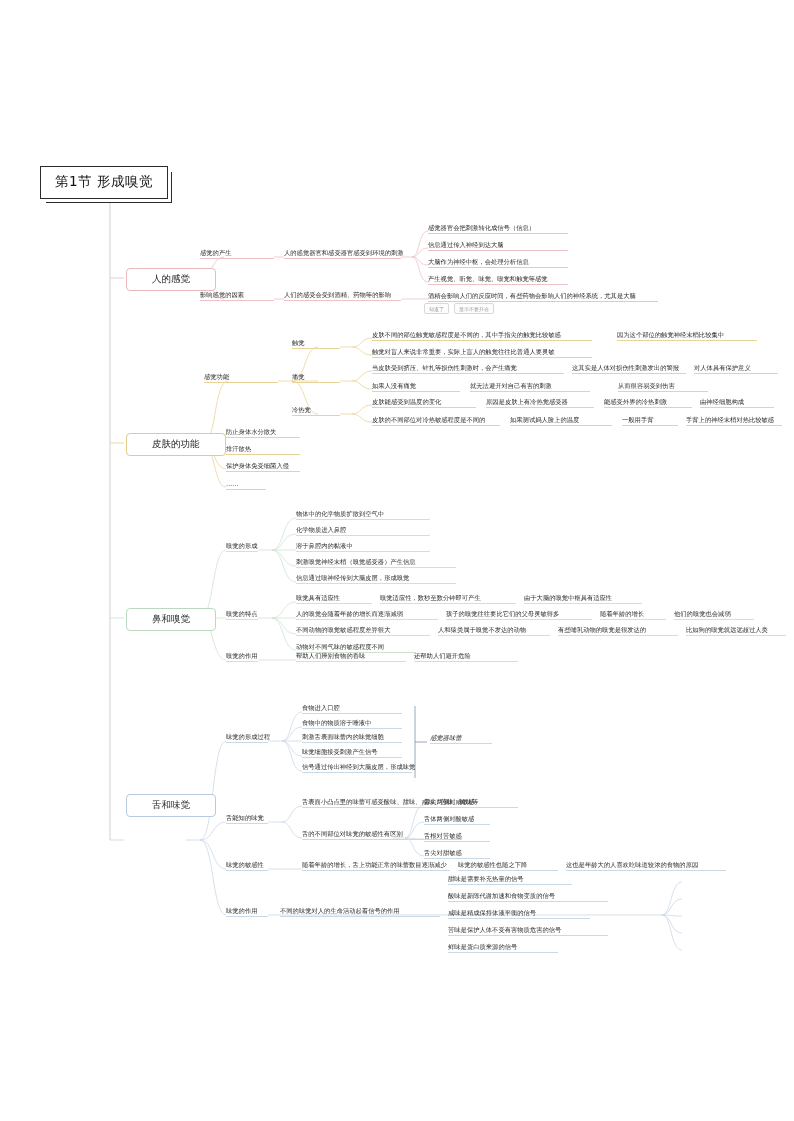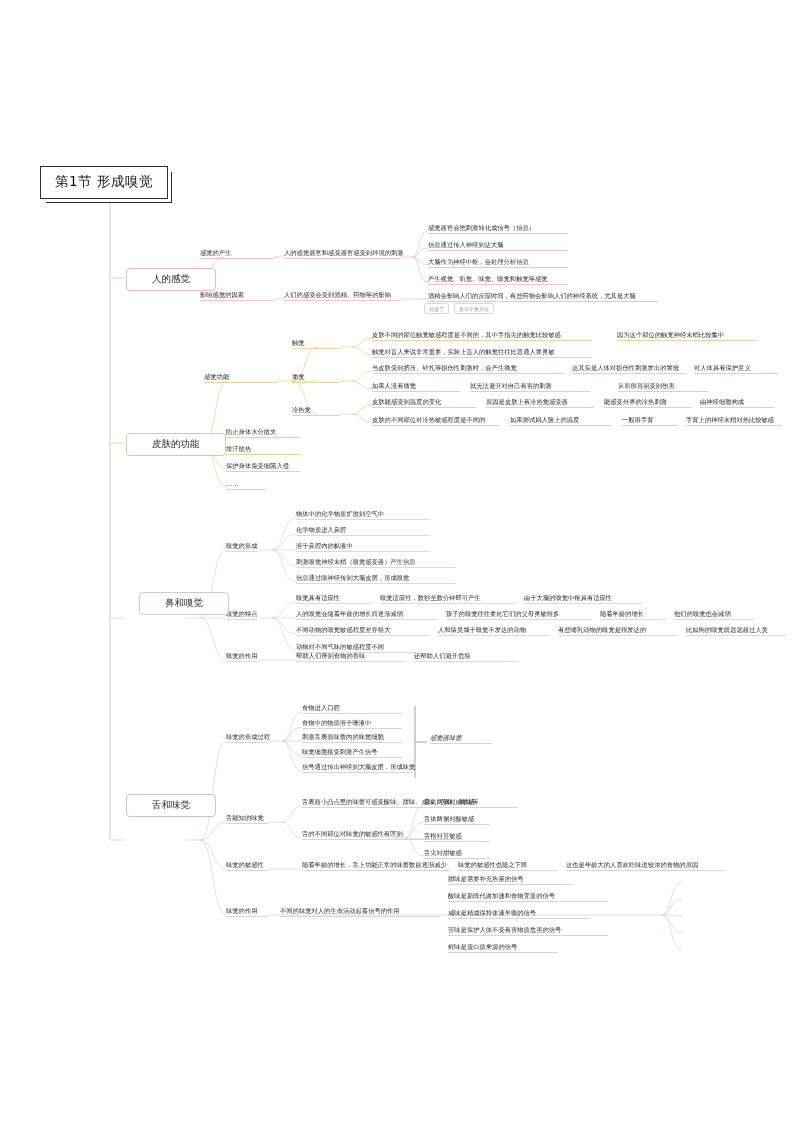--- a/index.html
+++ b/index.html
@@ -142,21 +142,21 @@
     <path d="M662 915 C672 915 670 899 682 899" stroke="#cbd8e6" stroke-width="0.8" fill="none"></path>
     <path d="M662 915 C672 915 670 916 682 916" stroke="#cbd8e6" stroke-width="0.8" fill="none"></path>
     <path d="M662 915 C672 915 670 933 682 933" stroke="#cbd8e6" stroke-width="0.8" fill="none"></path>
     <path d="M662 915 C672 915 670 950 682 950" stroke="#cbd8e6" stroke-width="0.8" fill="none"></path>
   </svg>
 
   <div class="root">第1节 形成嗅觉</div>
 
   <div class="l1 c1" style="left:126px;top:268px;">人的感觉</div>
   <div class="l1 c2" style="left:126px;top:433px;">皮肤的功能</div>
-  <div class="l1 c3" style="left:126px;top:592px;margin-left:13px;">鼻和嗅觉</div>
+  <div class="l1 c3" style="left:126px;top:608px;">鼻和嗅觉</div>
   <div class="l1 c4" style="left:126px;top:794px;">舌和味觉</div>
 
   <div class="node under c1" style="left:200px;top:249px;width:74px;">感觉的产生</div>
   <div class="node under c1" style="left:284px;top:249px;width:117px;">人的感觉器官和感受器官感受到环境的刺激</div>
   <div class="node under c1" style="left:428px;top:224px;width:140px;">感觉器官会把刺激转化成信号（信息）</div>
   <div class="node under c1" style="left:428px;top:241px;width:140px;">信息通过传入神经到达大脑</div>
   <div class="node under c1" style="left:428px;top:258px;width:140px;">大脑作为神经中枢，会处理分析信息</div>
   <div class="node under c1" style="left:428px;top:275px;width:140px;">产生视觉、听觉、味觉、嗅觉和触觉等感觉</div>
 
   <div class="node under c1" style="left:200px;top:291px;width:74px;">影响感觉的因素</div>

